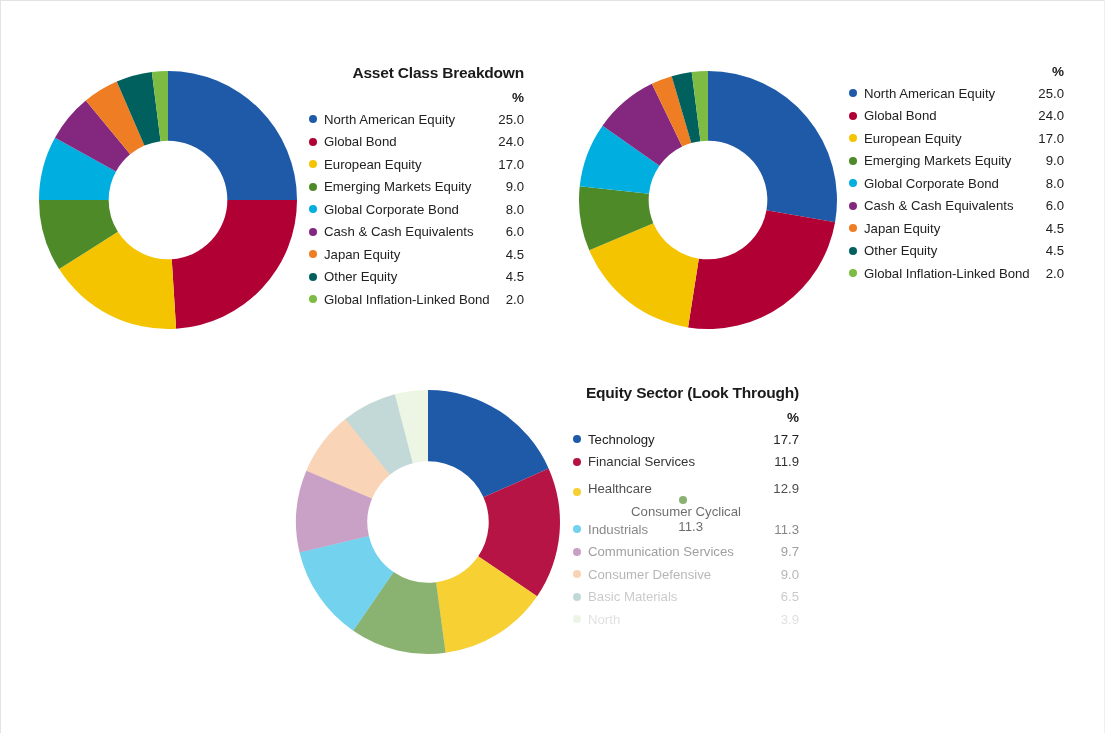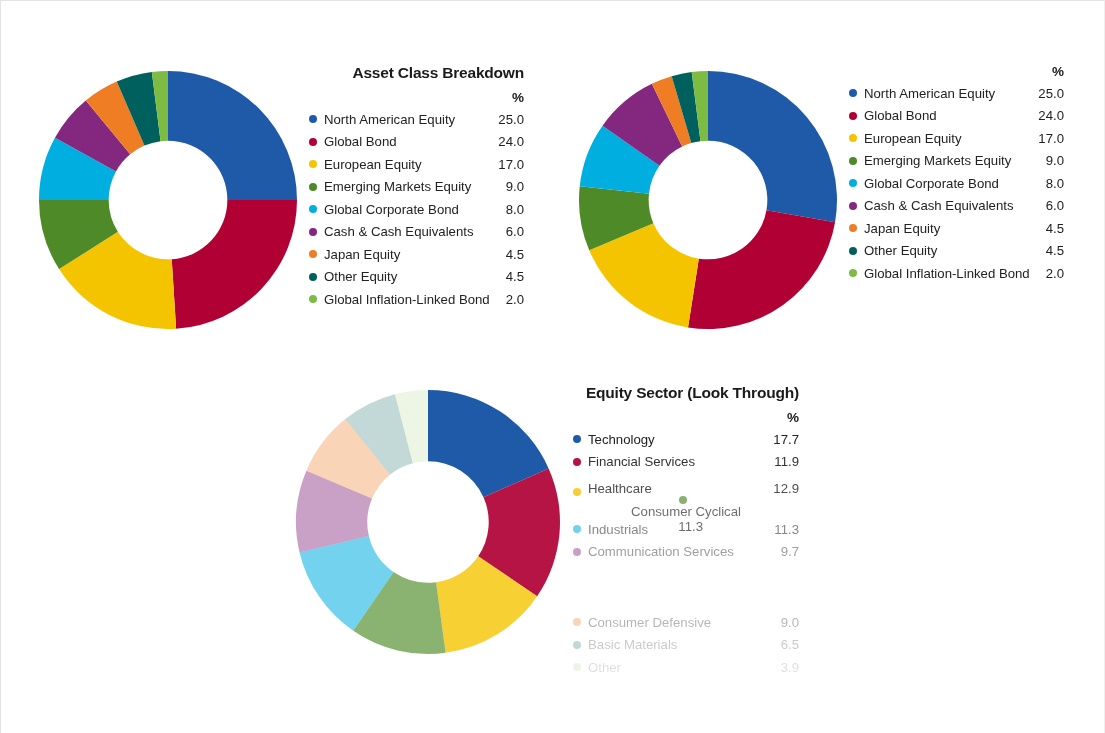--- a/index.html
+++ b/index.html
@@ -267,32 +267,32 @@
           <div class="legend-row" style="opacity: 0.55;">
             <span class="legend-dot" style="background: rgb(0, 174, 224);"></span>
             <span class="legend-label">Industrials</span>
             <span class="legend-value">11.3</span>
           </div>
           <div class="legend-row" style="opacity: 0.44;">
             <span class="legend-dot" style="background: rgb(131, 40, 126);"></span>
             <span class="legend-label">Communication Services</span>
             <span class="legend-value">9.7</span>
           </div>
-          <div class="legend-row" style="opacity: 0.33; margin-top: 48px;">
+          <div class="legend-row" style="opacity: 0.33;">
             <span class="legend-dot" style="background: rgb(239, 125, 35);"></span>
             <span class="legend-label">Consumer Defensive</span>
             <span class="legend-value">9.0</span>
           </div>
           <div class="legend-row" style="opacity: 0.24; justify-content: center;">
             <span class="legend-dot" style="background: rgb(0, 96, 94);"></span>
             <span class="legend-label">Basic Materials</span>
             <span class="legend-value">6.5</span>
           </div>
           <div class="legend-row" style="opacity: 0.14;">
             <span class="legend-dot" style="background: rgb(125, 187, 66);"></span>
-            <span class="legend-label">Other</span>
+            <span class="legend-label">North</span>
             <span class="legend-value">3.9</span>
           </div>
         </div>
     </div>
   </div>
 
 </div>
 
 </body></html>

